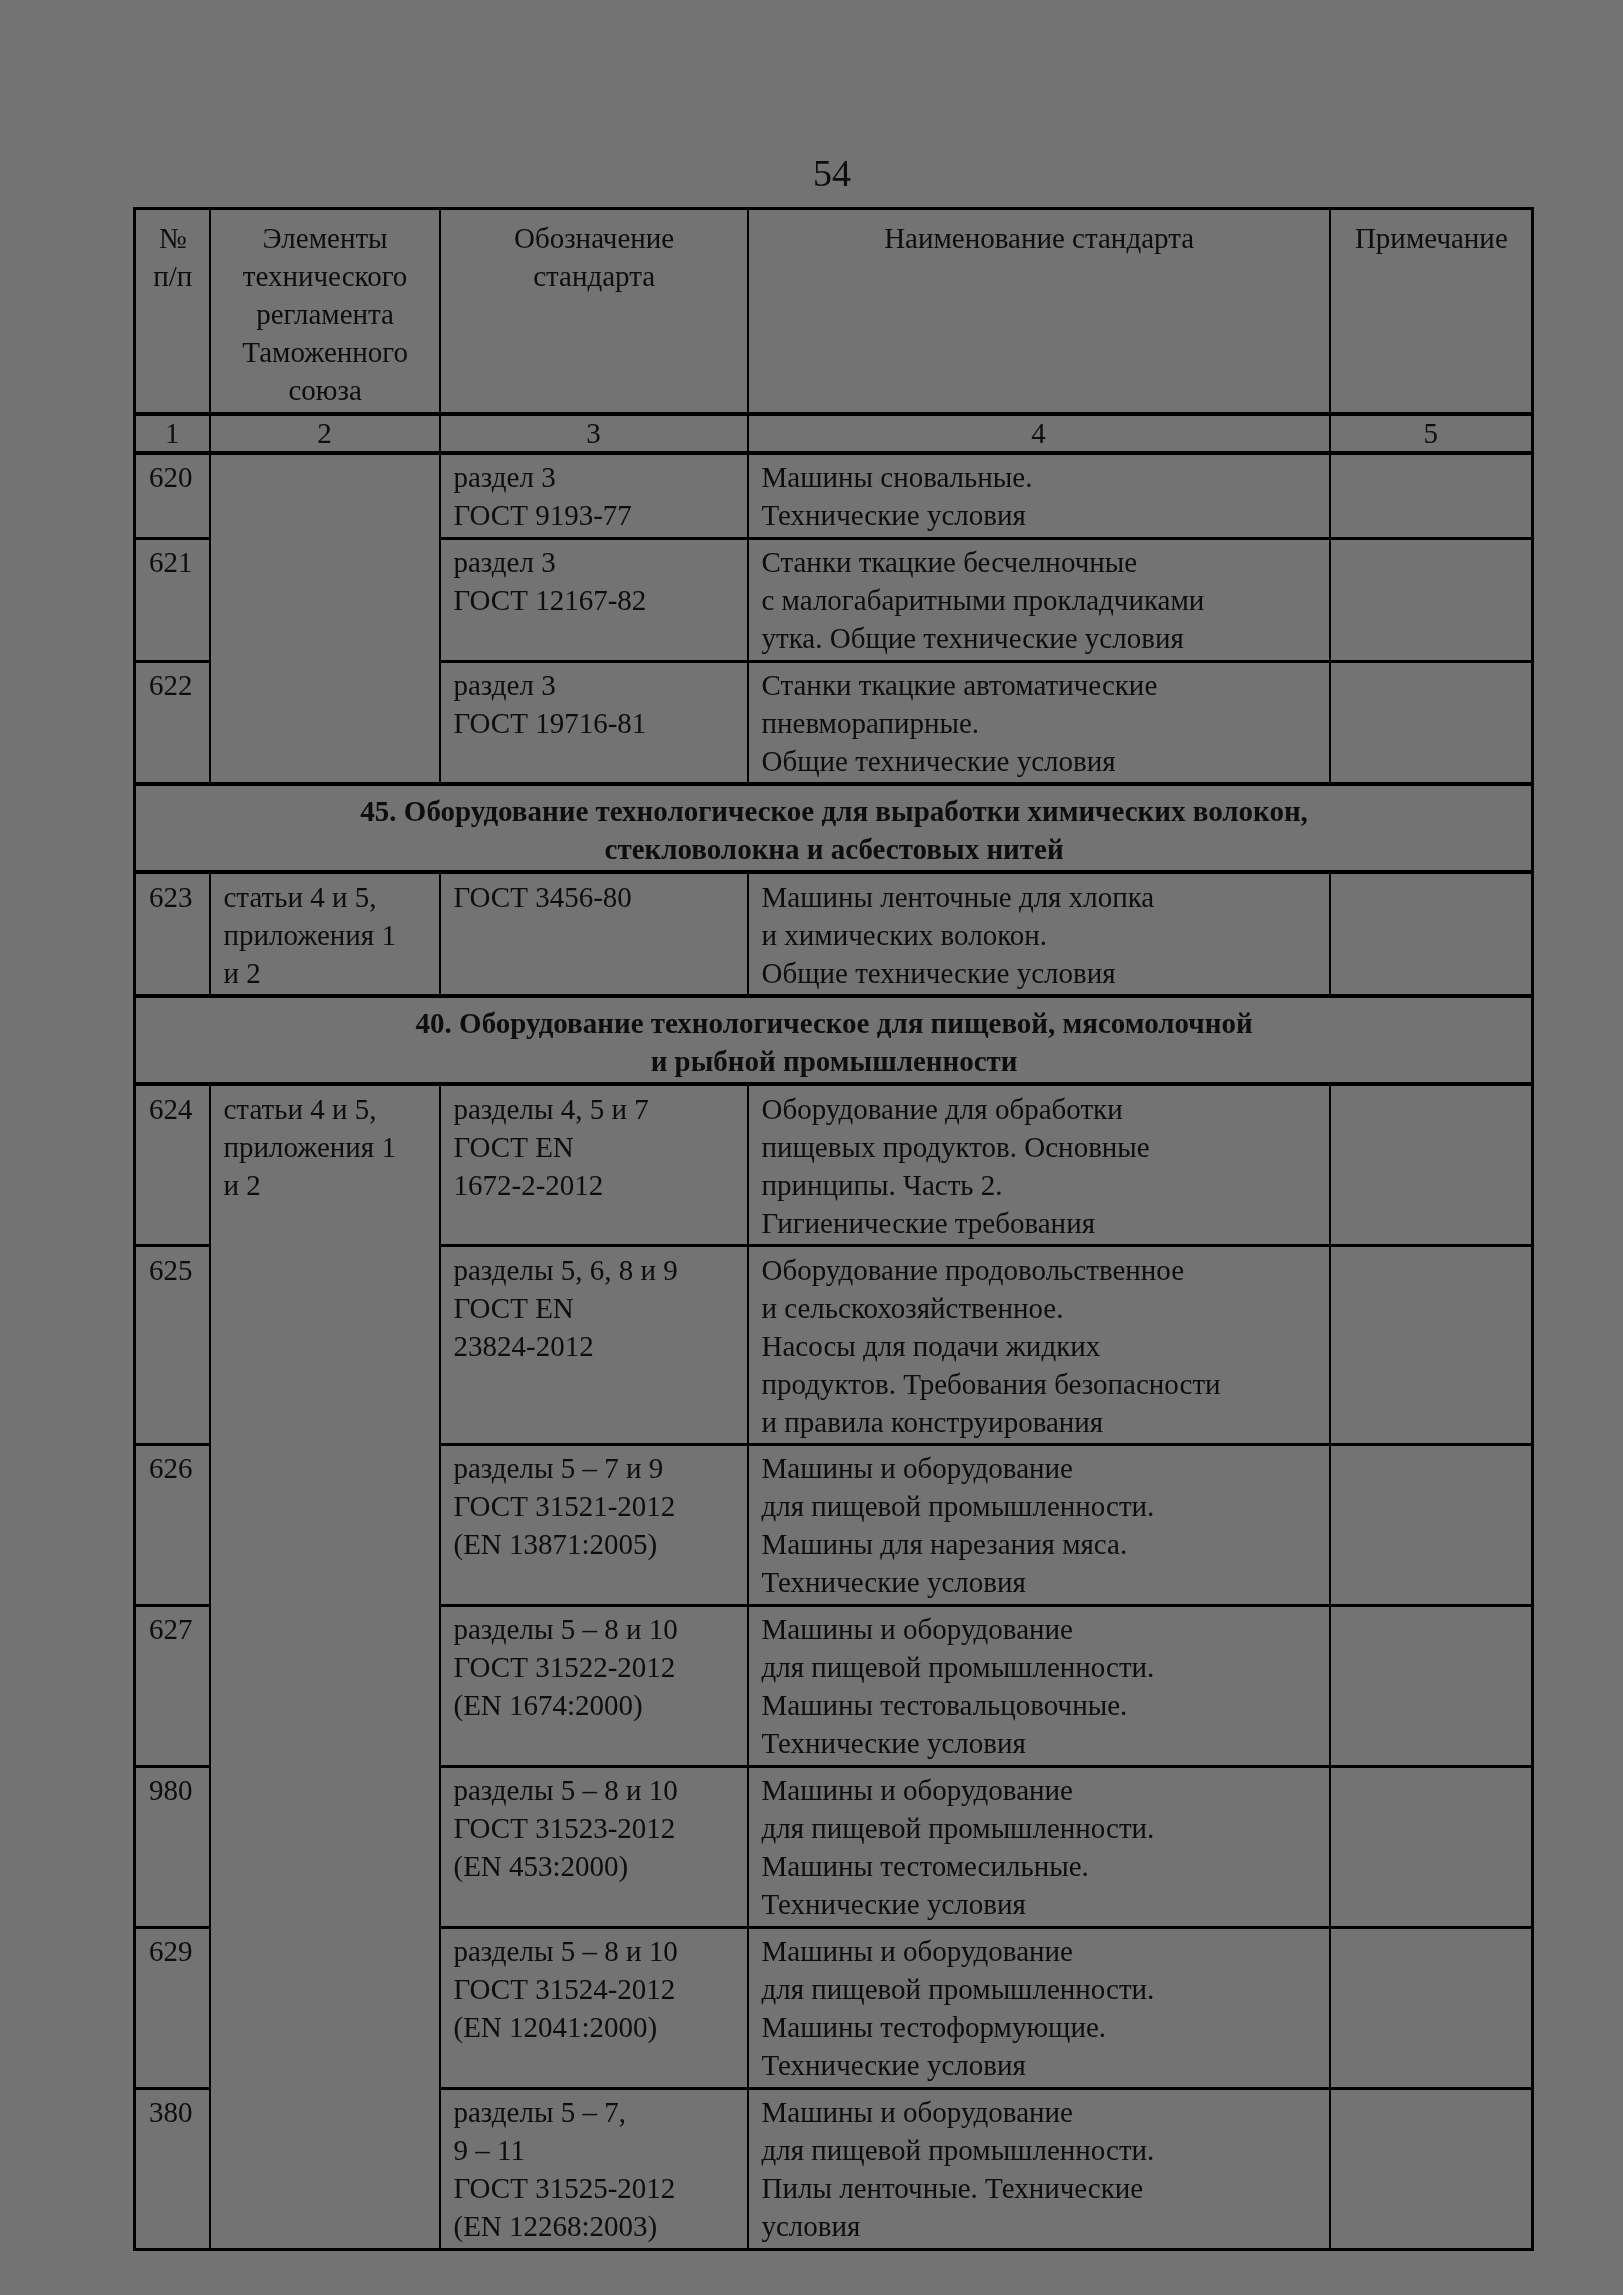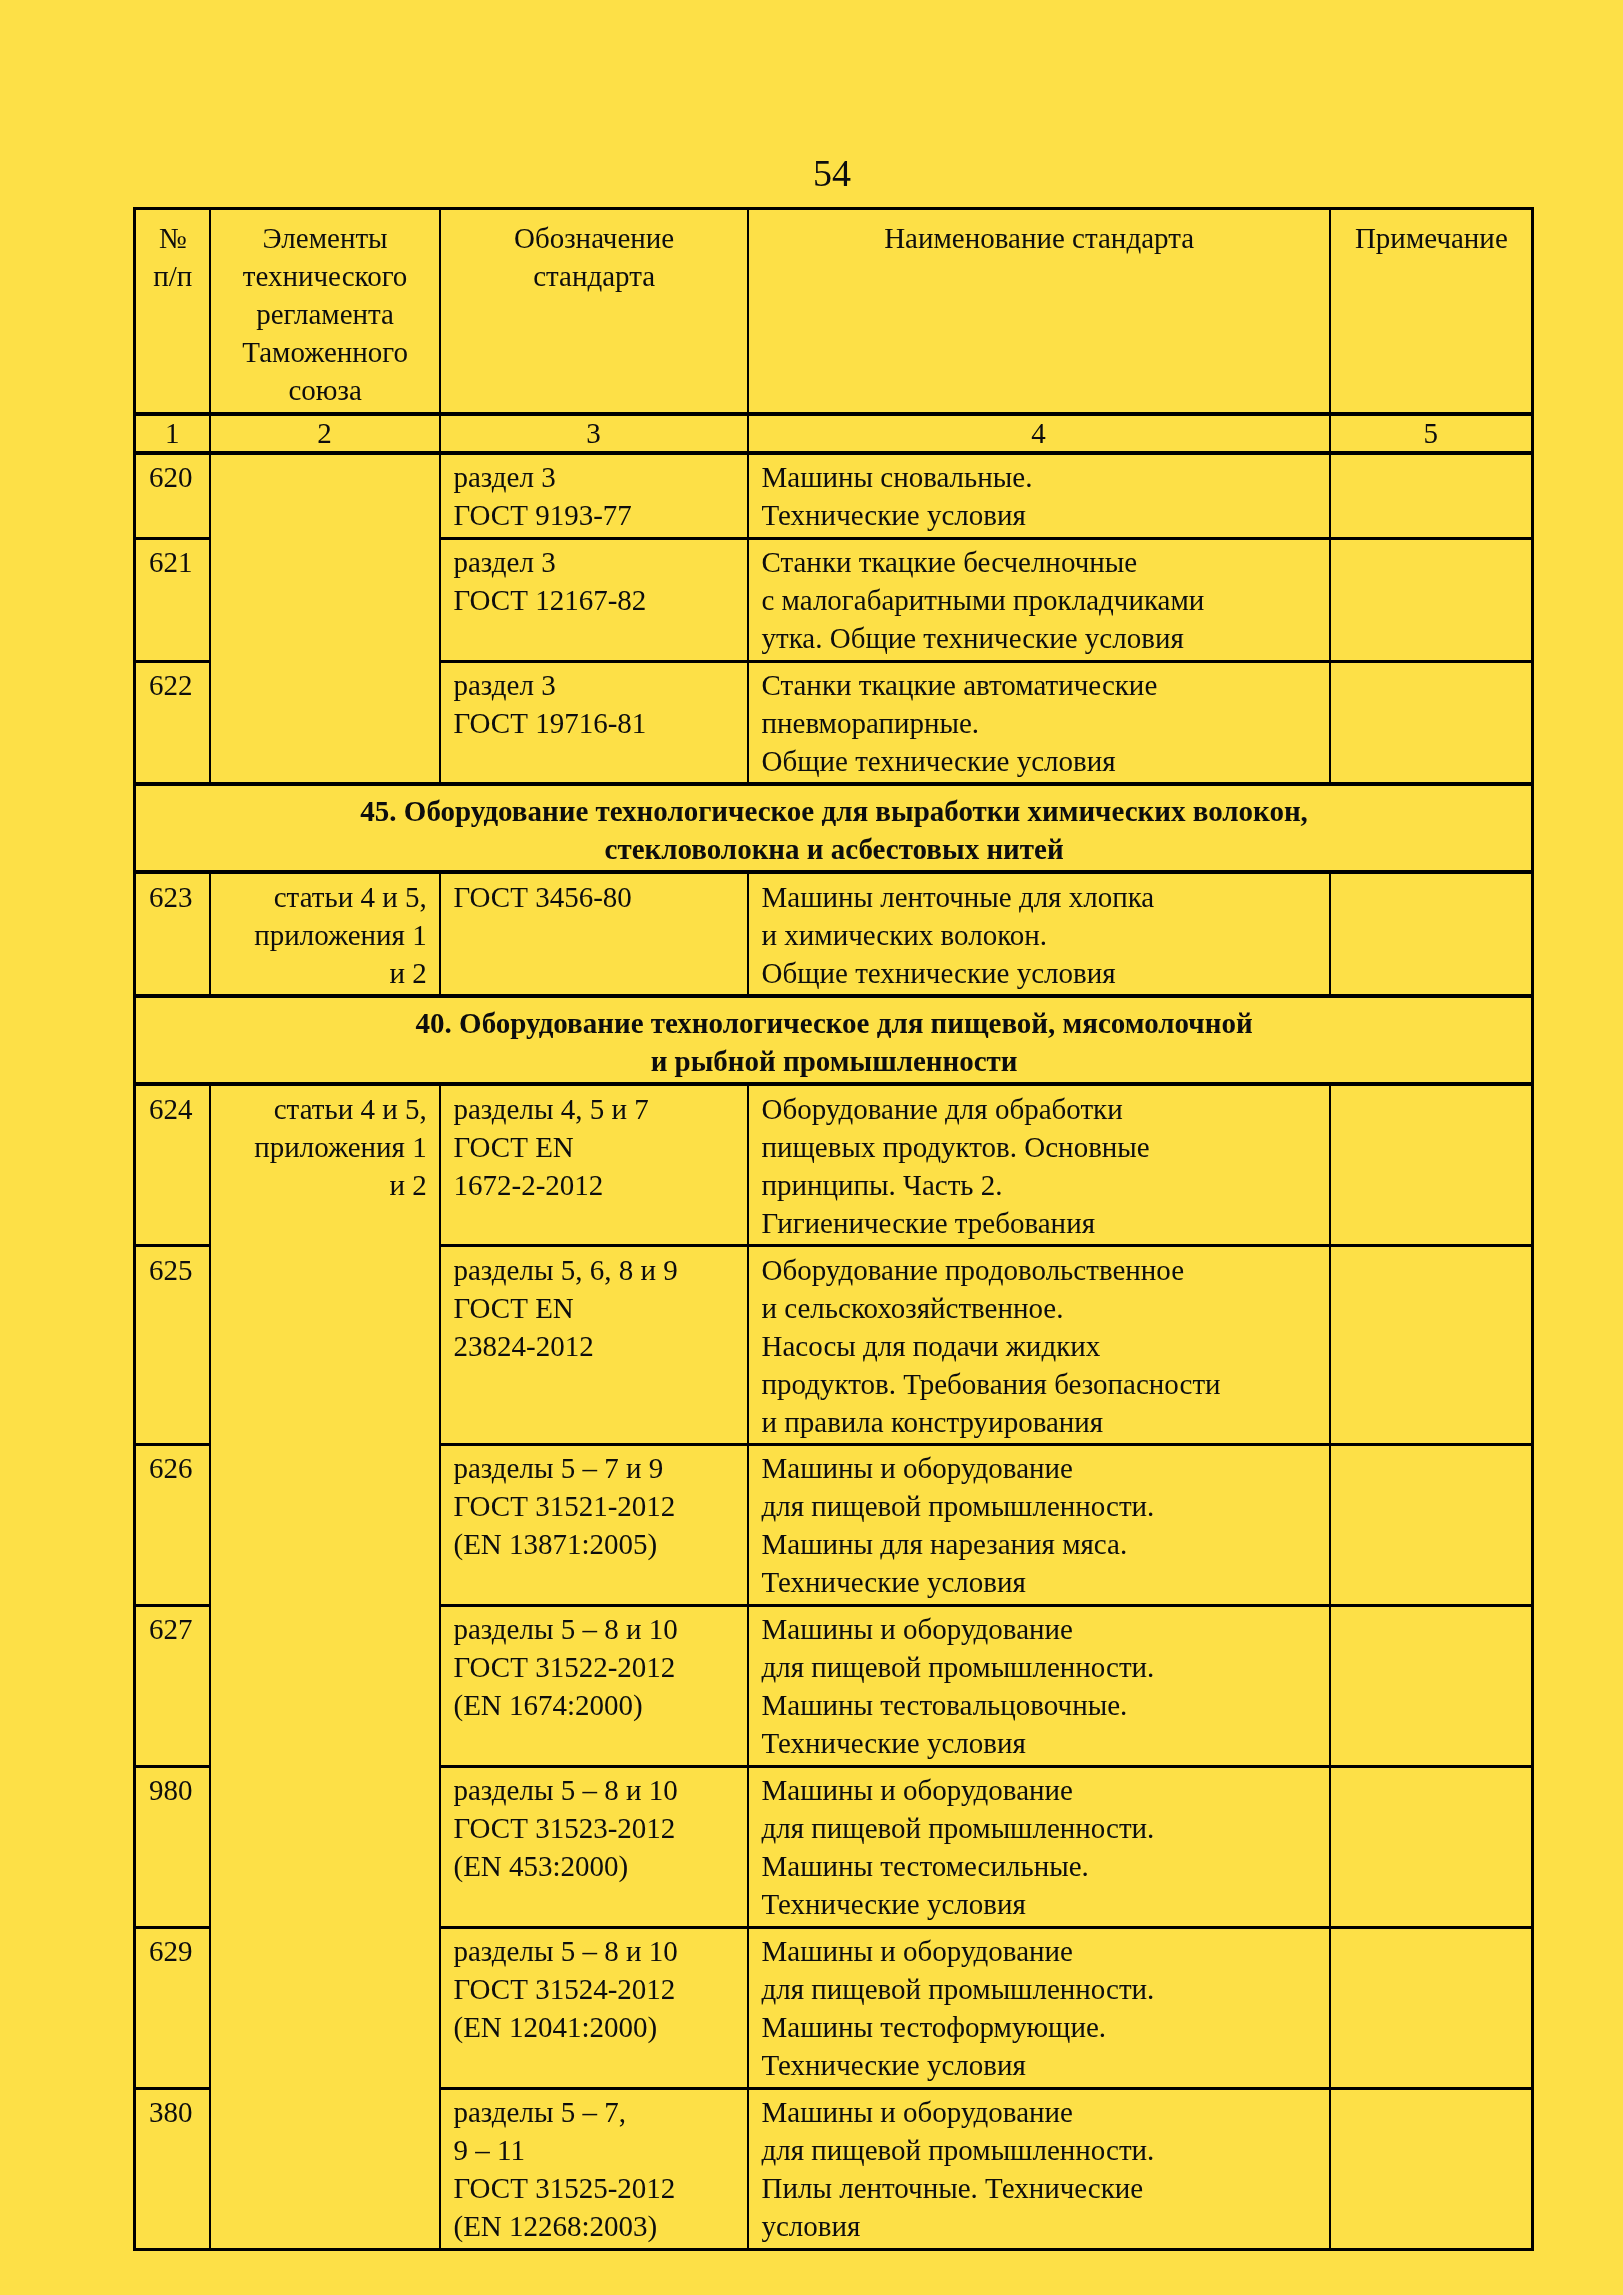--- a/index.html
+++ b/index.html
@@ -1,20 +1,20 @@
 <!DOCTYPE html>
 <html style="font-size:10.5px"><head>
 <meta charset="utf-8">
 <style>
   html, body { margin: 0; padding: 0; background: #e8e8e8; }
   .page {
     position: relative;
     width: 1623px;
     height: 2295px;
-    background: #fde047;
+    background: #737373;
     font-family: "Liberation Serif", "DejaVu Serif", serif;
     color: #0d0d0d;
     overflow: hidden;
   }
   .page-number {
     position: absolute;
     top: 154px;
     left: 133px;
     width: 1398px;
     text-align: center;
@@ -36,21 +36,21 @@
     border-style: solid;
     border-color: #000;
     border-width: 3.3px 2.6px;
     vertical-align: top;
     white-space: pre-line;
     padding: 3.3px 11.8px 2.6px 13px;
     overflow: hidden;
   }
   
   td.c1 { text-align: left; padding-left: 2.6px; padding-right: 2.6px; }
-  td.c2 { padding-left: 7.9px; padding-right: 5.2px; text-align: right; }
+  td.c2 { padding-left: 7.9px; padding-right: 5.2px; }
   td.c5 { padding-left: 3.9px; padding-right: 3.9px; }
   
   tr.hdr td {
     text-align: center;
     padding-top: 9.2px;
     border-bottom-width: 4.6px;
   }
   
   tr.nums td {
     text-align: center;

